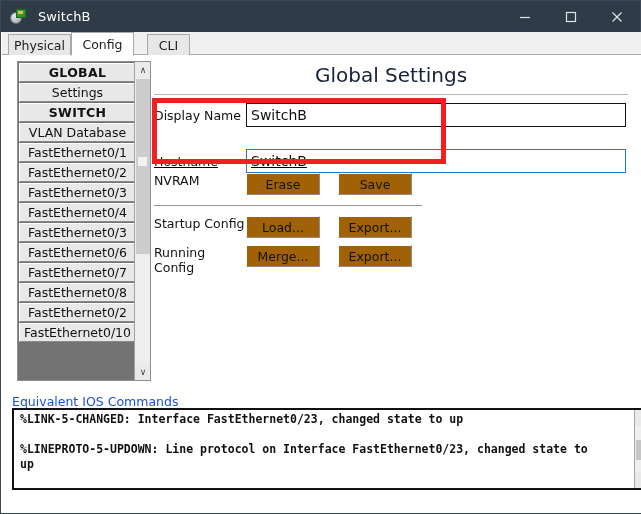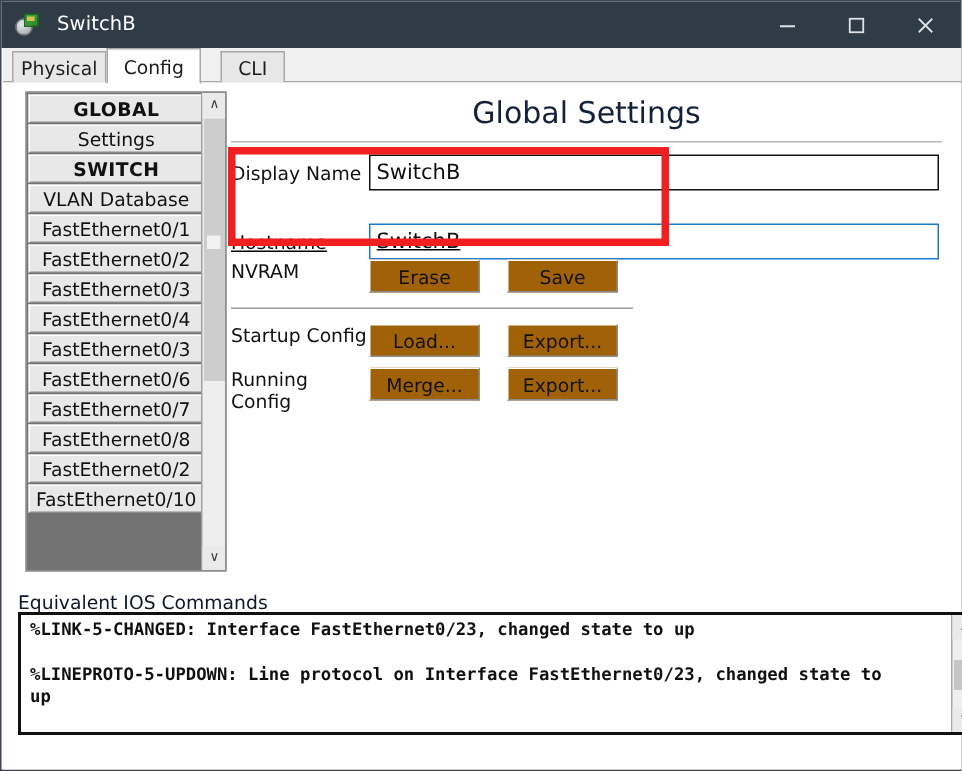--- a/index.html
+++ b/index.html
@@ -289,21 +289,21 @@
     height: 1px;
     background: #9a9a9a;
   }
   .row-startup { top: 155px; }
   .row-running { top: 184px; }
   
   .console-label {
     position: absolute;
     left: 10px; top: 339px;
     font-size: 12.5px;
-    color: #0f172a;
+    color: #1d4ed8;
   }
   .console {
     position: absolute;
     left: 10px; top: 353px;
     width: 640px;
     height: 82px;
     box-sizing: border-box;
     border: 2px solid #111111;
     background: #ffffff;
     overflow: hidden;

